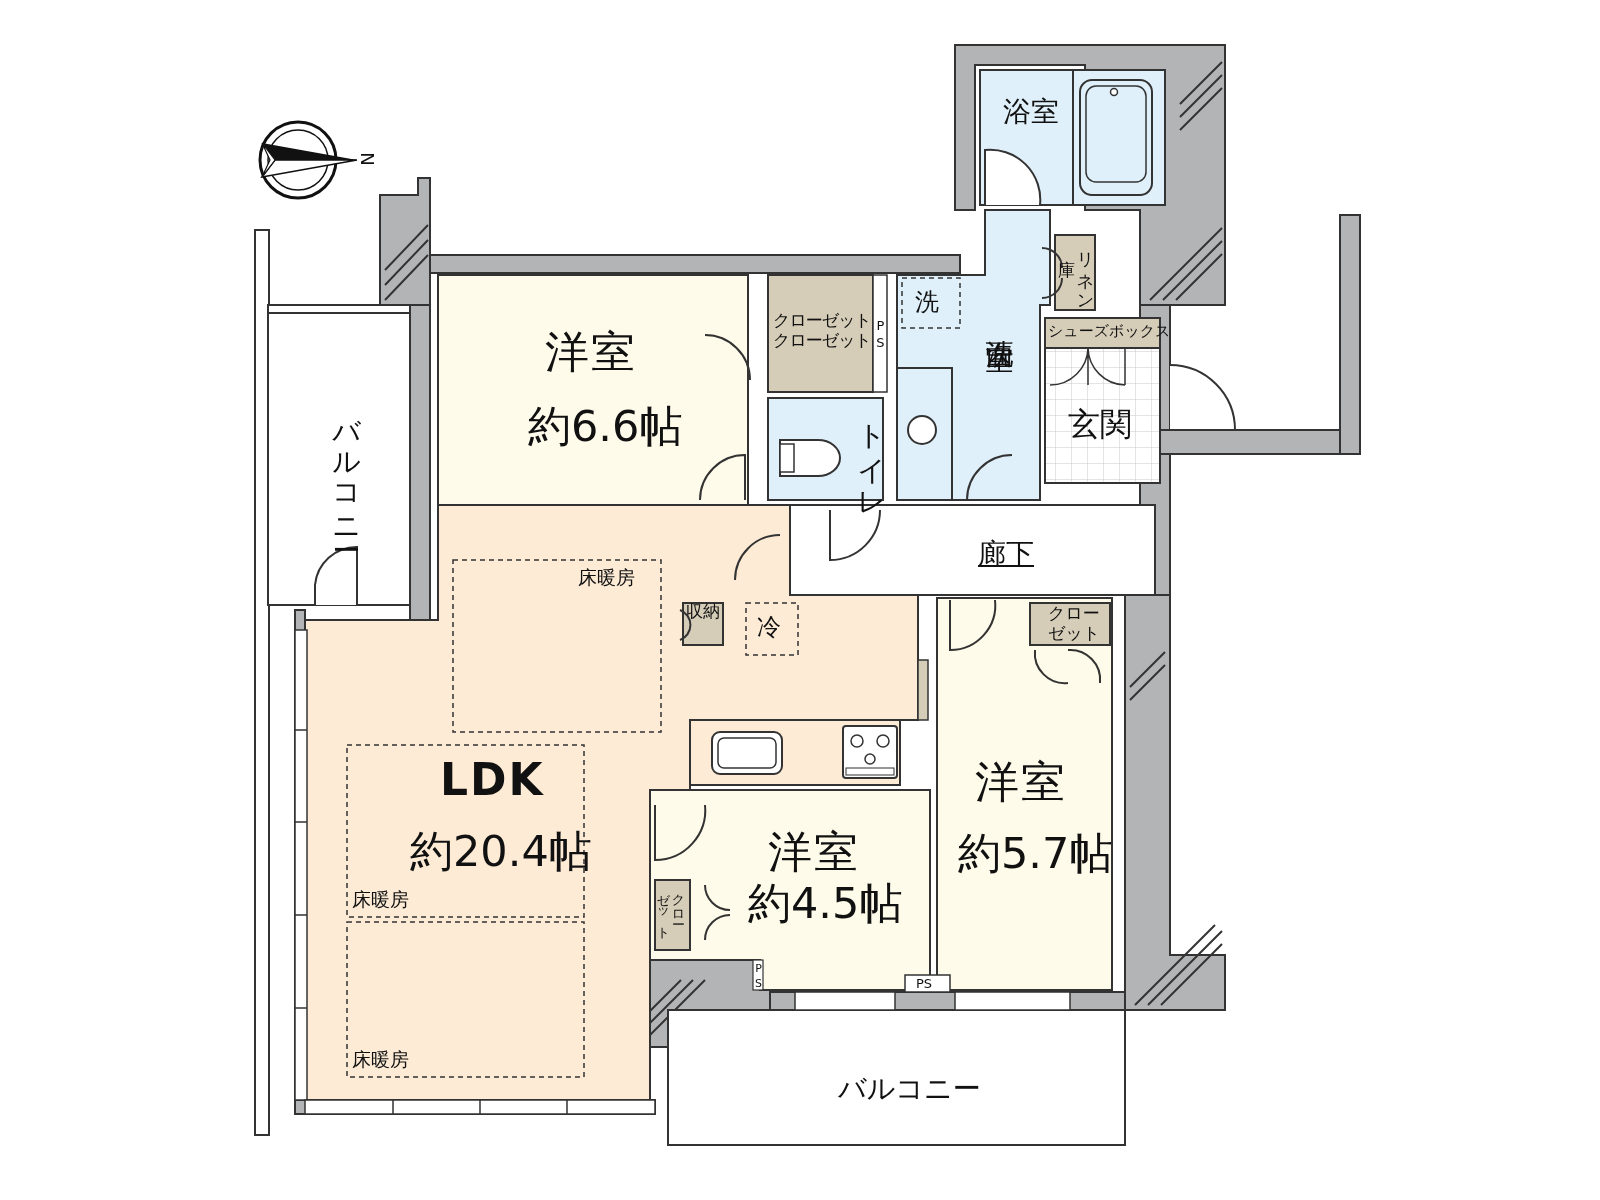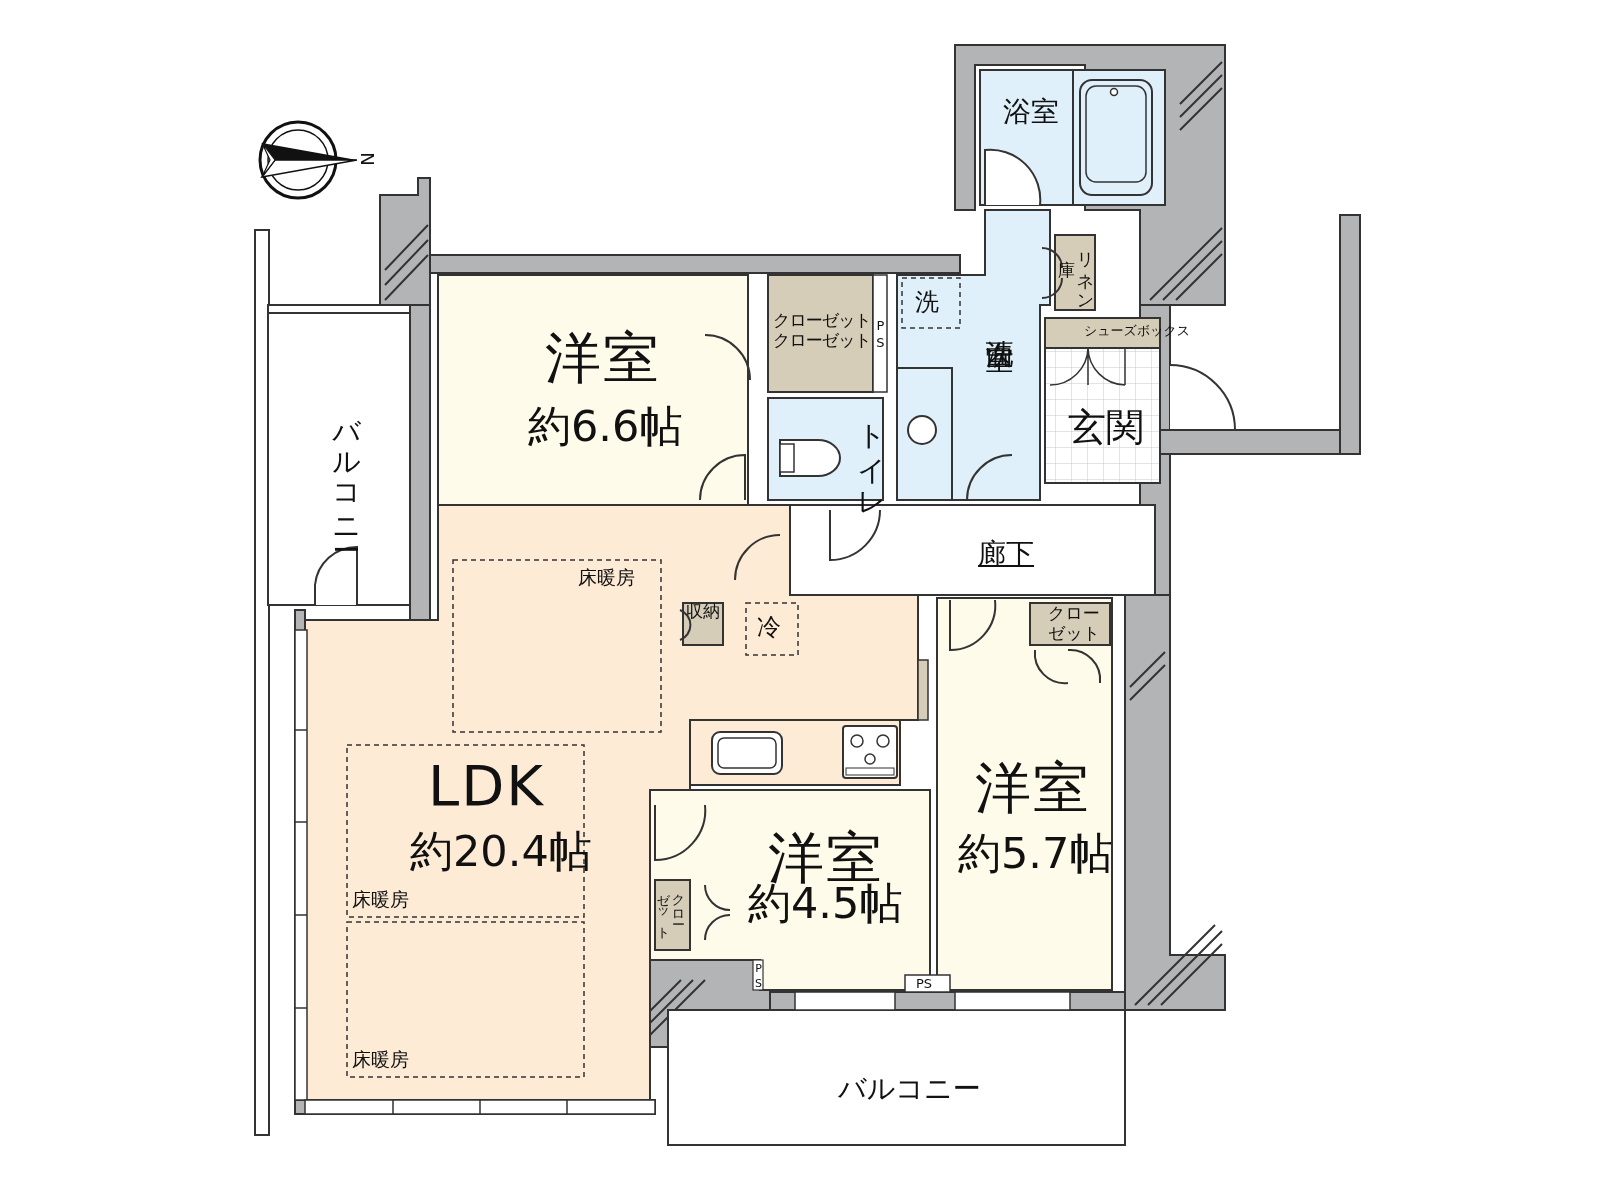--- a/index.html
+++ b/index.html
@@ -1,21 +1,21 @@
 <!DOCTYPE html>
 <html><head>
 <meta charset="utf-8">
 <style>
   html, body { margin: 0; padding: 0; background: #ffffff; }
   body { width: 1600px; height: 1200px; position: relative; overflow: hidden;
          font-family: "DejaVu Sans", "Liberation Sans", sans-serif; }
   #plan { position: absolute; left: 0; top: 0; width: 1600px; height: 1200px; }
   .lbl { position: absolute; color: #111; white-space: nowrap; line-height: 1; }
   .vert { writing-mode: vertical-rl; text-orientation: upright; letter-spacing: 2px; }
-  .room-big { font-size: 56px; letter-spacing: 2px; }
+  .room-big { font-size: 44px; letter-spacing: 2px; }
   .area-big { font-size: 43px; }
   .mid { font-size: 28px; }
   .small { font-size: 17px; }
   .tiny { font-size: 13px; }
 </style>
 </head>
 <body>
 
 <svg id="plan" viewBox="0 0 1600 1200" xmlns="http://www.w3.org/2000/svg">
   <defs>
@@ -161,42 +161,42 @@
   </g>
   <rect x="905" y="975" width="45" height="17" fill="#fff" stroke="#333" stroke-width="1.5"></rect>
   <rect x="753" y="960" width="10" height="30" fill="#fff" stroke="#333" stroke-width="1.2"></rect>
 </svg>
 
 <div class="lbl" style="left:360px;top:150px;font-size:18px;transform:rotate(90deg);">N</div>
 
 <div class="lbl room-big" style="left:545px;top:330px;">洋室</div>
 <div class="lbl area-big" style="left:528px;top:405px;">約6.6帖</div>
 
-<div class="lbl room-big" style="left:428px;top:758px;">LDK</div>
+<div class="lbl room-big" style="left:440px;top:758px;font-weight:bold;">LDK</div>
 <div class="lbl area-big" style="left:410px;top:830px;">約20.4帖</div>
 
 <div class="lbl room-big" style="left:768px;top:830px;">洋室</div>
 <div class="lbl area-big" style="left:748px;top:882px;">約4.5帖</div>
 
 <div class="lbl room-big" style="left:975px;top:760px;">洋室</div>
 <div class="lbl area-big" style="left:958px;top:832px;">約5.7帖</div>
 
 <div class="lbl mid" style="left:1003px;top:98px;">浴室</div>
 <div class="lbl mid vert" style="left:985px;top:318px;">洗面室</div>
 <div class="lbl mid vert" style="left:857px;top:404px;">トイレ</div>
-<div class="lbl" style="left:1068px;top:408px;font-size:38px;">玄関</div>
+<div class="lbl" style="left:1068px;top:408px;font-size:32px;">玄関</div>
 <div class="lbl mid" style="left:978px;top:540px;text-decoration:underline;">廊下</div>
 
 <div class="lbl small" style="left:773px;top:312px;letter-spacing:-1px;">クローゼット</div>
 <div class="lbl small" style="left:773px;top:332px;letter-spacing:-1px;">クローゼット</div>
 <div class="lbl tiny vert" style="left:874px;top:318px;">PS</div>
 
 <div class="lbl small vert" style="left:1077px;top:240px;">リネン</div>
 <div class="lbl small" style="left:1058px;top:262px;">庫</div>
-<div class="lbl tiny" style="left:1084px;top:324px;font-size:13px;">シューズボックス</div>
+<div class="lbl tiny" style="left:1048px;top:324px;font-size:15px;">シューズボックス</div>
 
 <div class="lbl" style="left:915px;top:290px;font-size:24px;">洗</div>
 <div class="lbl" style="left:757px;top:615px;font-size:24px;">冷</div>
 <div class="lbl small" style="left:686px;top:603px;">収納</div>
 
 <div class="lbl small" style="left:1048px;top:605px;">クロー</div>
 <div class="lbl small" style="left:1048px;top:625px;">ゼット</div>
 
 <div class="lbl tiny vert" style="left:672px;top:884px;">クロー</div>
 <div class="lbl tiny vert" style="left:657px;top:884px;">ゼット</div>

